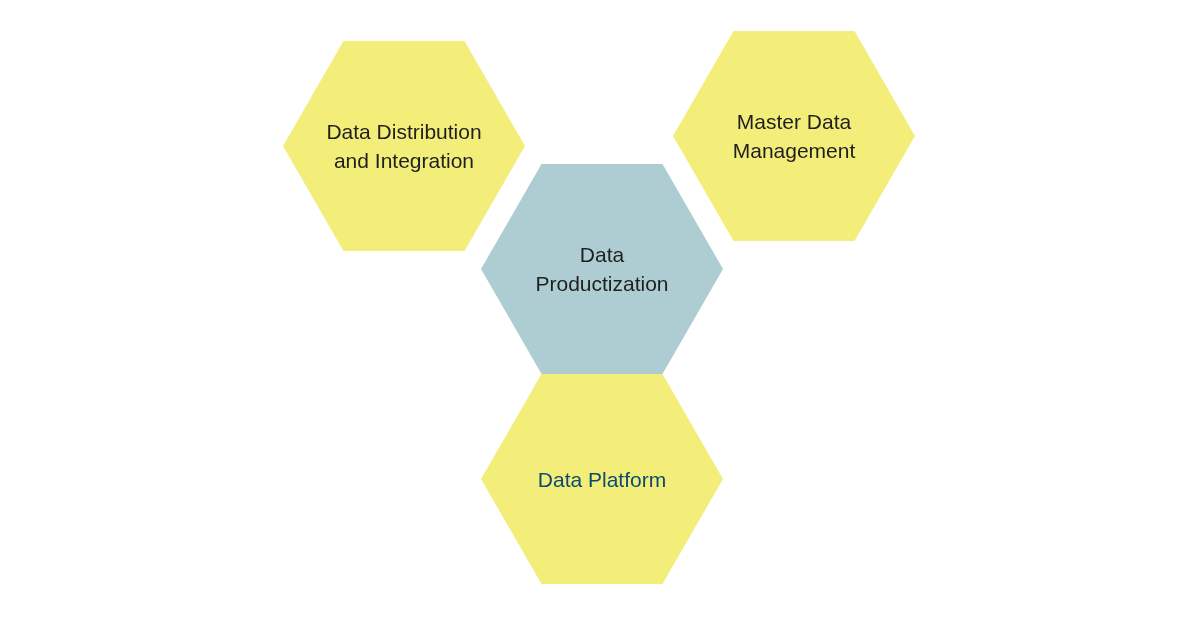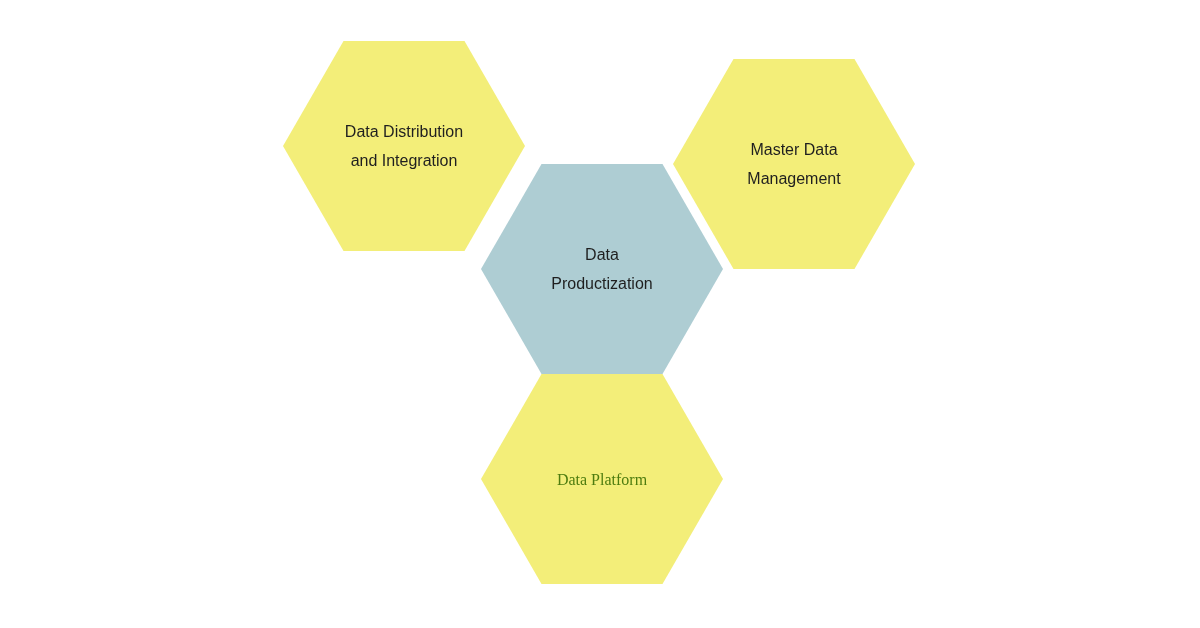--- a/index.html
+++ b/index.html
@@ -20,29 +20,29 @@
     position: absolute;
     width: 242px;
     height: 210px;
     clip-path: polygon(25% 0, 75% 0, 100% 50%, 75% 100%, 25% 100%, 0 50%);
     display: flex;
     align-items: center;
     justify-content: center;
   }
   .hex-label {
     max-width: 190px;
-    font-size: 16px;
+    font-size: 21px;
     line-height: 29px;
     font-weight: 500;
     text-align: center;
     white-space: pre-line;
     color: #1f1f1f;
   }
   #hex-0 { left: 283px; top: 41px;  }
-  #hex-1 { left: 673px; top: 59px;  }
+  #hex-1 { left: 673px; top: 31px;  }
   #hex-2 { left: 481px; top: 164px; }
   #hex-3 { left: 481px; top: 374px; }
 </style>
 </head>
 <body style="background: rgb(255, 255, 255);">
 
 <div class="canvas">
 
   <div id="hex-0" class="hex" style="background: rgb(243, 238, 121);">
     <div class="hex-label" style="color: rgb(31, 31, 31);">Data Distribution
@@ -53,16 +53,16 @@
     <div class="hex-label" style="color: rgb(31, 31, 31);">Master Data
 Management</div>
   </div>
 
   <div id="hex-2" class="hex" style="background: rgb(174, 205, 211);">
     <div class="hex-label" style="color: rgb(31, 31, 31);">Data
 Productization</div>
   </div>
 
   <div id="hex-3" class="hex" style="background: rgb(243, 238, 121);">
-    <div class="hex-label" style="color: #4d7c0f; font-family: Liberation Serif, serif;">Data Platform</div>
+    <div class="hex-label" style="color: #0c4a6e;">Data Platform</div>
   </div>
 
 </div>
 
 </body></html>

